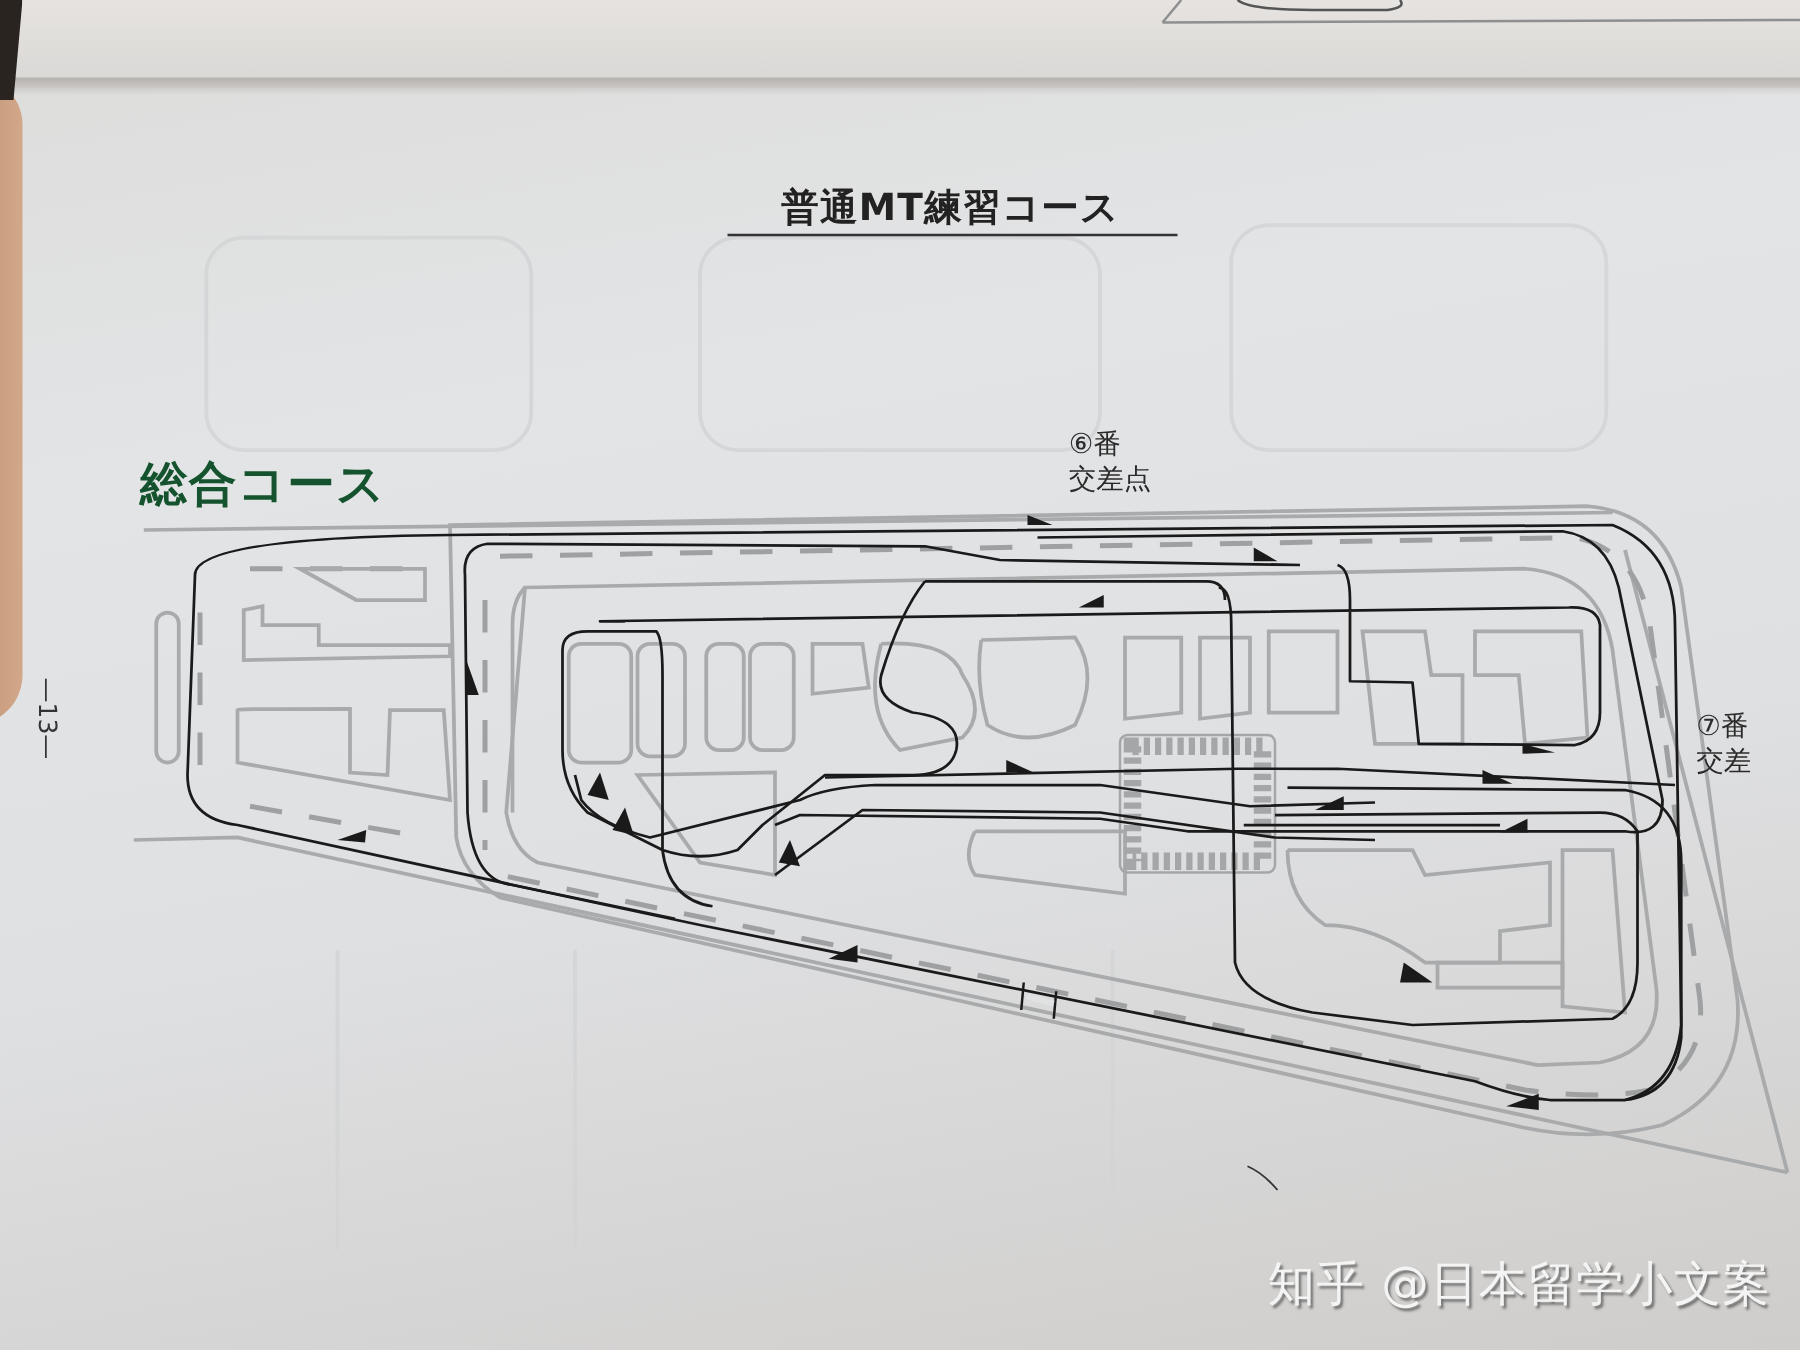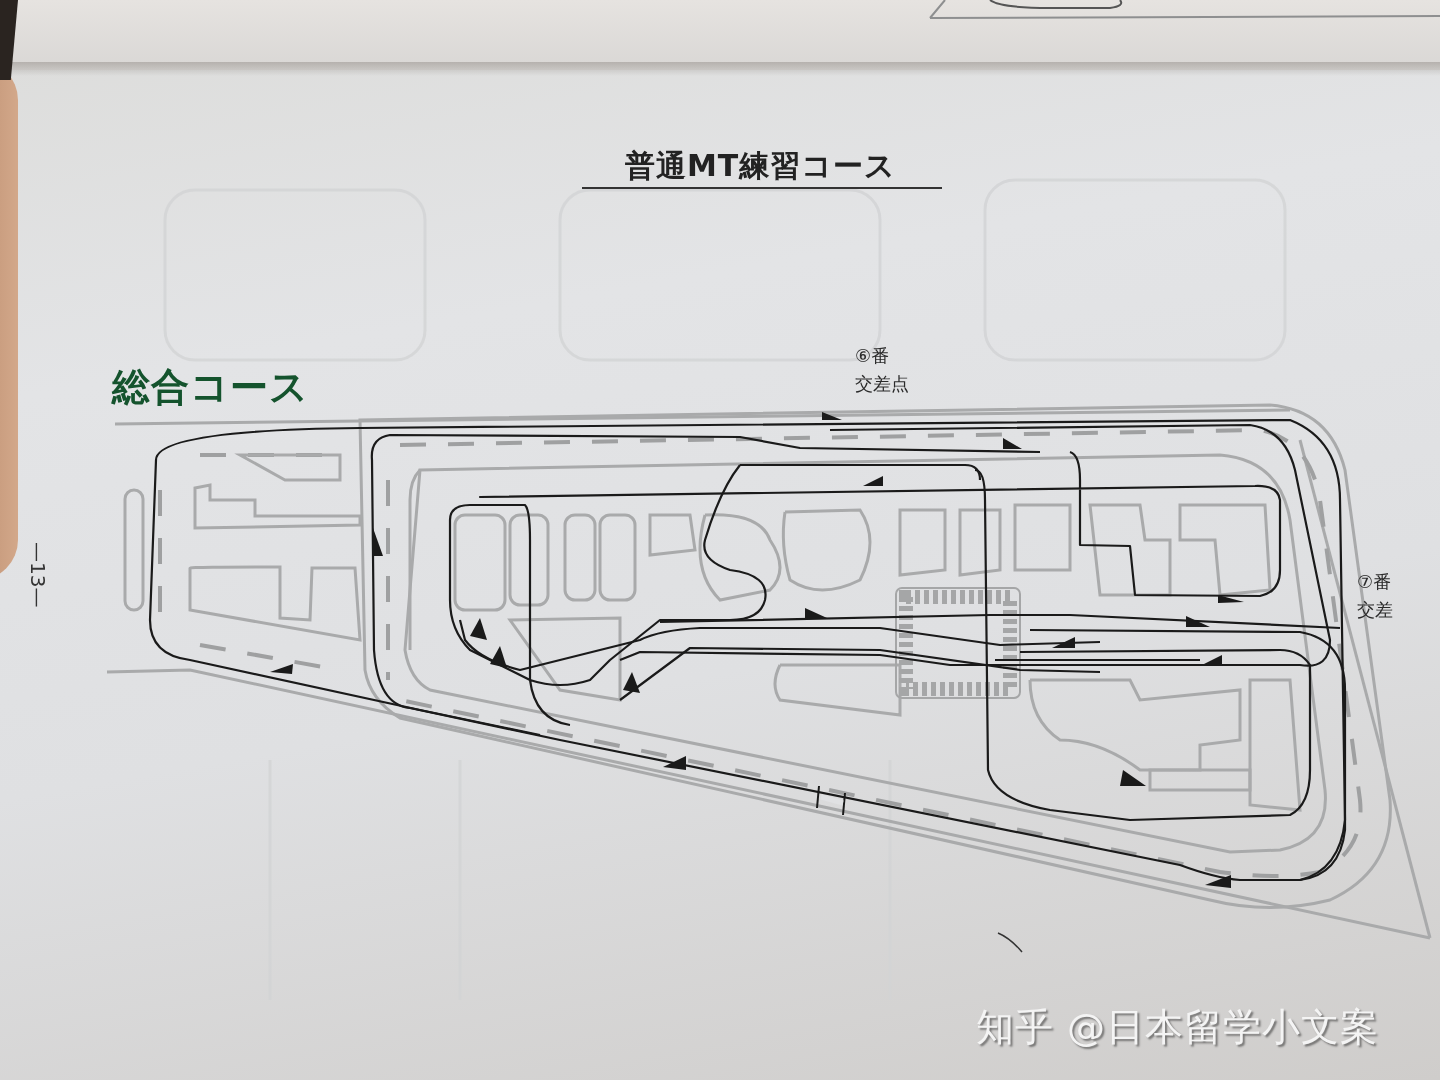--- a/index.html
+++ b/index.html
@@ -41,26 +41,26 @@
   .section-title {
     position: absolute; left: 112px; top: 362px;
     font-size: 38px; font-weight: bold; color: #14532d; letter-spacing: 1px;
   }
   .page-number {
     position: absolute; left: 8px; top: 560px; width: 60px;
     transform: rotate(90deg); transform-origin: center;
     font-size: 20px; color: #333; text-align: center; white-space: nowrap;
   }
   .label {
-    position: absolute; font-size: 18px; color: #2a2a2a; line-height: 28px;
+    position: absolute; font-size: 22px; color: #2a2a2a; line-height: 28px;
   }
   .label-6 { left: 855px; top: 342px; }
   .label-7 { left: 1357px; top: 568px; }
   .watermark {
-    position: absolute; left: 976px; top: 1002px;
+    position: absolute; left: 1014px; top: 1002px;
     font-size: 38px; color: #f4f4f4;
     text-shadow: 2px 2px 2px rgba(0,0,0,0.45);
     letter-spacing: 1px;
   }
 </style>
 </head>
 <body>
 
 <div class="page"></div>
 <div class="page-top-edge"></div>

